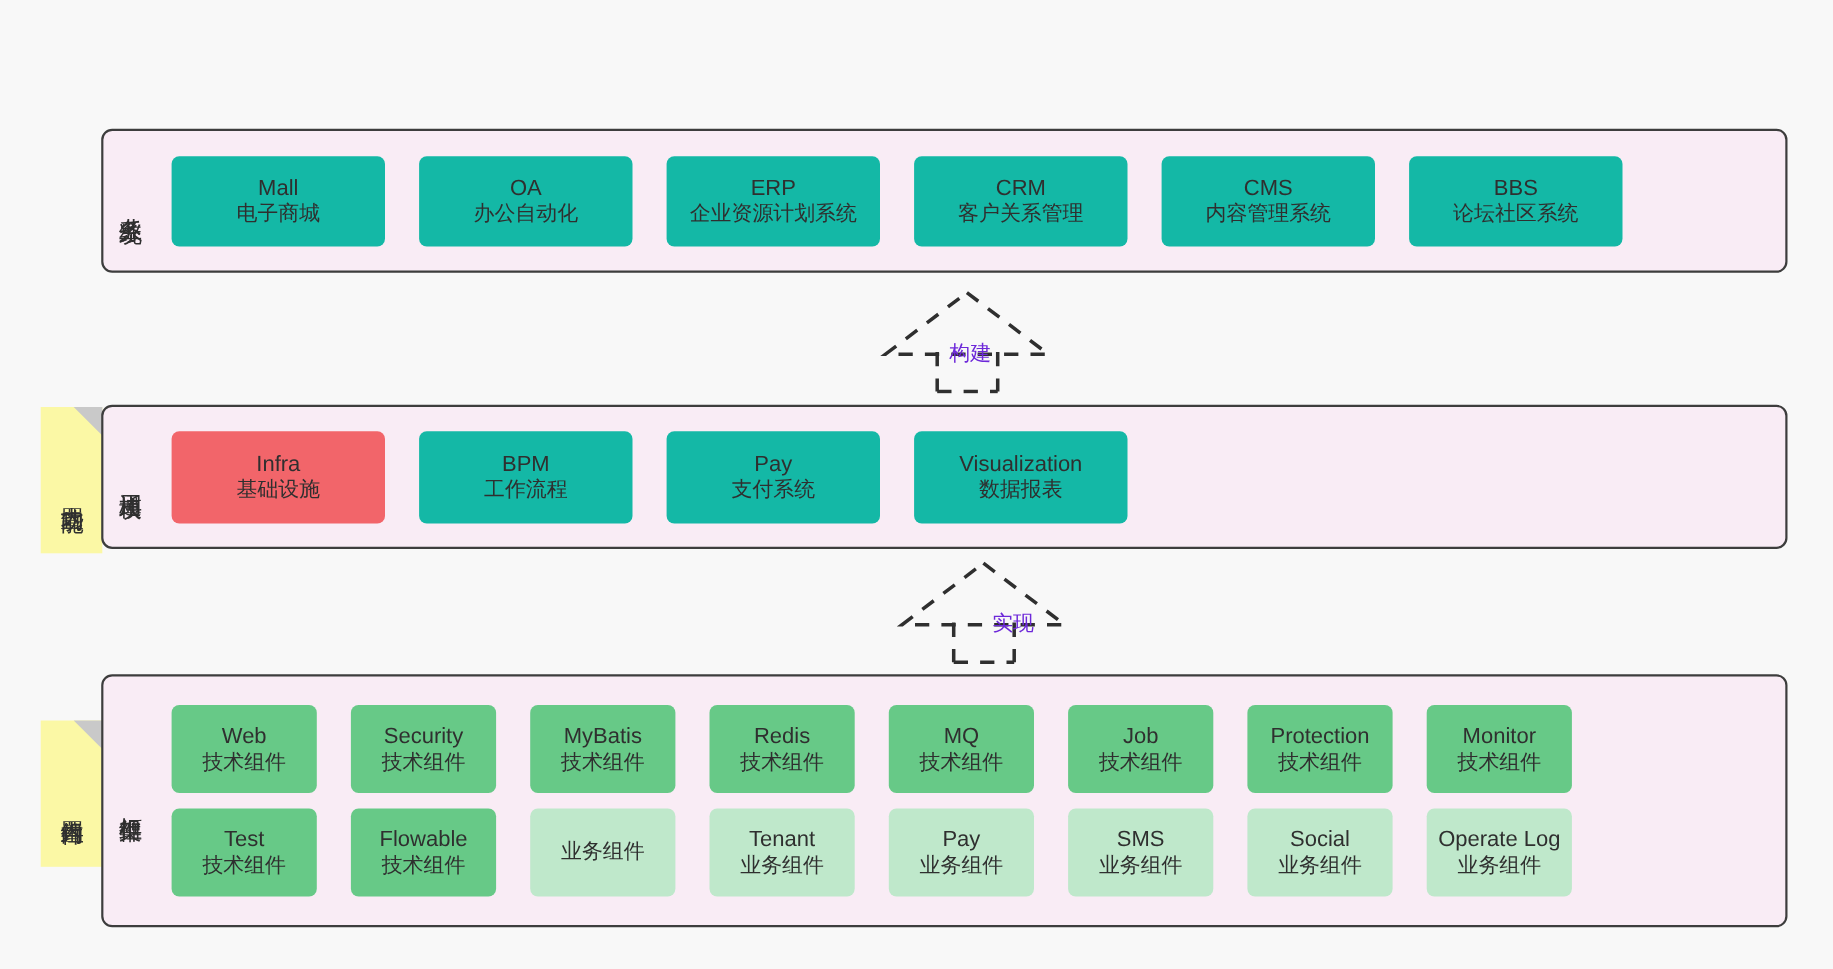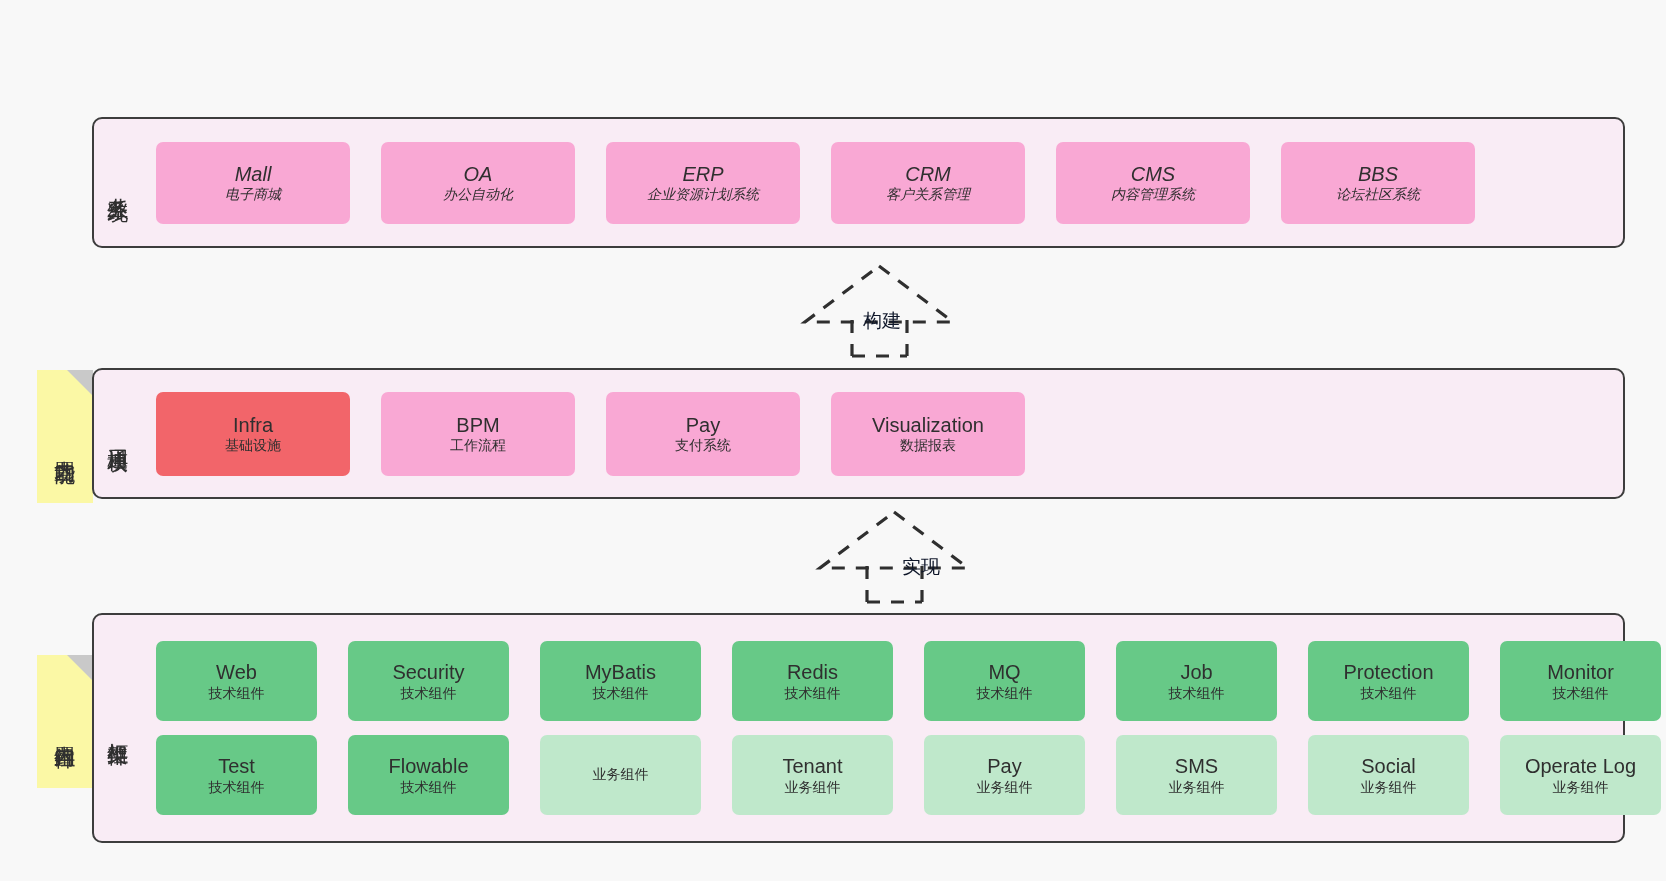--- a/index.html
+++ b/index.html
@@ -78,32 +78,32 @@
     text-align: center;
     color: #2f2f2f;
     padding: 4px 6px;
     line-height: 1.22;
     overflow: hidden;
   }
   .node .node-title {
     font-size: 20px;
   }
   .node .node-sub {
-    font-size: 14px;
+    font-size: 19px;
   }
 
   
   .row-business .node { width: 194px; height: 82px; }
   .row-common  .node { width: 194px; height: 84px; }
-  .row-frame   .node { width: 161px; height: 80px; }
-
-  
-  .c-blue        { background: #f9a8d4; font-style: italic; }
+  .row-frame   .node { width: 132px; height: 80px; }
+
+  
+  .c-blue        { background: #14b8a6; }
   .c-red         { background: #f2656a; }
-  .c-pink        { background: #f9a8d4; }
+  .c-pink        { background: #14b8a6; }
   .c-green       { background: #67c987; }
   .c-lightgreen  { background: #bfe8cb; }
 
   
   .note {
     position: absolute;
     background: #fbf8a5;
     box-sizing: border-box;
     display: flex;
     align-items: center;
@@ -133,21 +133,21 @@
   }
 
   
   .connector {
     position: absolute;
     pointer-events: none;
   }
   .connector-label {
     position: absolute;
     font-size: 19px;
-    color: #0f172a;
+    color: #6d28d9;
     background: transparent;
     white-space: nowrap;
     user-select: none;
   }
 </style>
 </head>
 <body>
 
 <div id="canvas">
 

